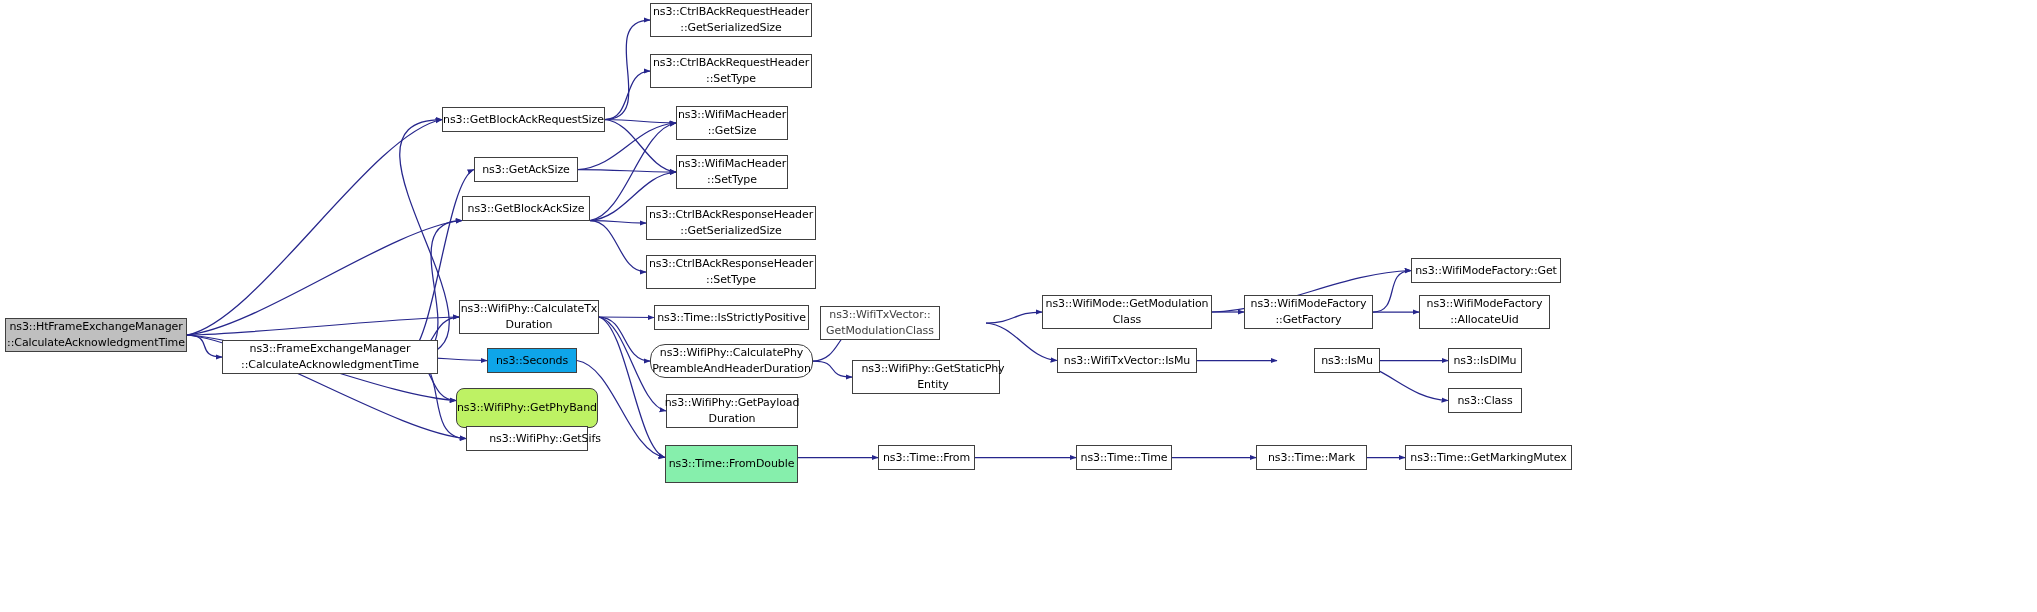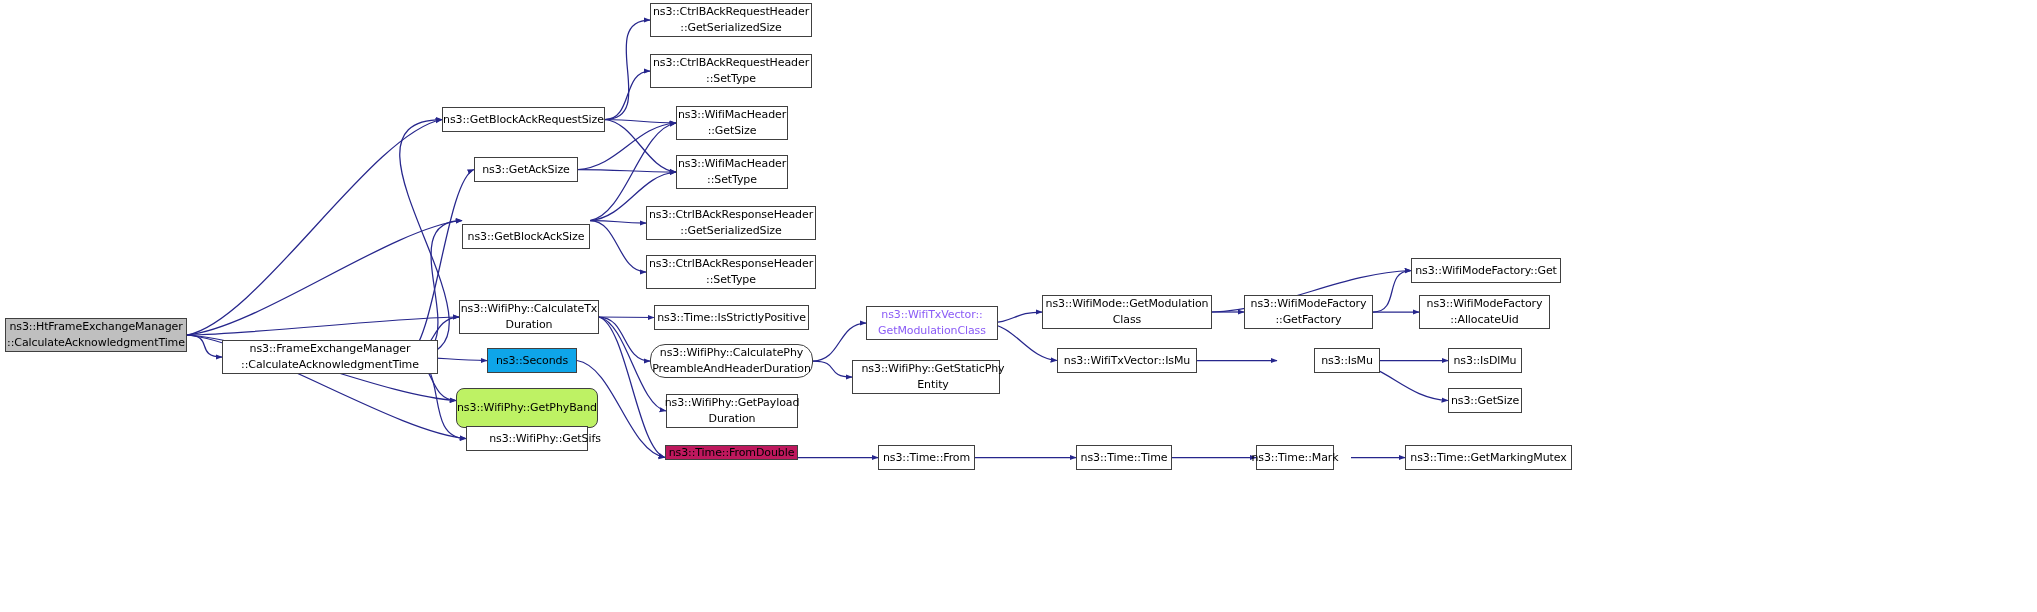--- a/index.html
+++ b/index.html
@@ -100,21 +100,21 @@
       <path d="M1343,360.5 C1387.1,362.9 1403.9,398.1 1448,400.5" fill="none" stroke="#26268c" stroke-width="1.25" marker-end="url(#arrow)"></path>
       <path d="M1351,457.5 L1405,457.5" fill="none" stroke="#26268c" stroke-width="1.25" marker-end="url(#arrow)"></path>
     </svg>
   <div id="node-layer">
       <div class="node root" style="left: 5px; top: 318px; width: 182px; height: 34px; background: rgb(191, 191, 191); border-color: rgb(64, 64, 64); color: rgb(0, 0, 0);">ns3::HtFrameExchangeManager
 ::CalculateAcknowledgmentTime</div>
       <div class="node" style="left: 222px; top: 340px; width: 216px; height: 34px; background: rgb(255, 255, 255); border-color: rgb(64, 64, 64); color: rgb(0, 0, 0);">ns3::FrameExchangeManager
 ::CalculateAcknowledgmentTime</div>
       <div class="node" style="left: 442px; top: 107px; width: 163px; height: 25px; background: rgb(255, 255, 255); border-color: rgb(64, 64, 64); color: rgb(0, 0, 0);">ns3::GetBlockAckRequestSize</div>
       <div class="node" style="left: 474px; top: 157px; width: 104px; height: 25px; background: rgb(255, 255, 255); border-color: rgb(64, 64, 64); color: rgb(0, 0, 0);">ns3::GetAckSize</div>
-      <div class="node" style="left: 462px; top: 224px; width: 128px; height: 25px; background: rgb(255, 255, 255); border-color: rgb(64, 64, 64); color: rgb(0, 0, 0);">ns3::GetBlockAckSize</div>
+      <div class="node" style="left: 462px; top: 196px; width: 128px; height: 25px; background: rgb(255, 255, 255); border-color: rgb(64, 64, 64); color: rgb(0, 0, 0);">ns3::GetBlockAckSize</div>
       <div class="node" style="left: 459px; top: 300px; width: 140px; height: 34px; background: rgb(255, 255, 255); border-color: rgb(64, 64, 64); color: rgb(0, 0, 0);">ns3::WifiPhy::CalculateTx
 Duration</div>
       <div class="node" style="left: 487px; top: 348px; width: 90px; height: 25px; background: #0ea5e9; border-color: rgb(64, 64, 64); color: rgb(0, 0, 0);">ns3::Seconds</div>
       <div class="node" style="left: 456px; top: 388px; width: 142px; height: 40px; background: #bef264; border-color: rgb(64, 64, 64); color: rgb(0, 0, 0); border-radius: 8px;">ns3::WifiPhy::GetPhyBand</div>
       <div class="node" style="left: 466px; top: 426px; width: 122px; height: 25px; background: rgb(255, 255, 255); border-color: rgb(64, 64, 64); color: rgb(0, 0, 0); padding-left: 39px;">ns3::WifiPhy::GetSifs</div>
       <div class="node" style="left: 650px; top: 3px; width: 162px; height: 34px; background: rgb(255, 255, 255); border-color: rgb(64, 64, 64); color: rgb(0, 0, 0);">ns3::CtrlBAckRequestHeader
 ::GetSerializedSize</div>
       <div class="node" style="left: 650px; top: 54px; width: 162px; height: 34px; background: rgb(255, 255, 255); border-color: rgb(64, 64, 64); color: rgb(0, 0, 0);">ns3::CtrlBAckRequestHeader
 ::SetType</div>
       <div class="node" style="left: 676px; top: 106px; width: 112px; height: 34px; background: rgb(255, 255, 255); border-color: rgb(64, 64, 64); color: rgb(0, 0, 0);">ns3::WifiMacHeader
@@ -123,34 +123,34 @@
 ::SetType</div>
       <div class="node" style="left: 646px; top: 206px; width: 170px; height: 34px; background: rgb(255, 255, 255); border-color: rgb(64, 64, 64); color: rgb(0, 0, 0);">ns3::CtrlBAckResponseHeader
 ::GetSerializedSize</div>
       <div class="node" style="left: 646px; top: 255px; width: 170px; height: 34px; background: rgb(255, 255, 255); border-color: rgb(64, 64, 64); color: rgb(0, 0, 0);">ns3::CtrlBAckResponseHeader
 ::SetType</div>
       <div class="node" style="left: 654px; top: 305px; width: 155px; height: 25px; background: rgb(255, 255, 255); border-color: rgb(64, 64, 64); color: rgb(0, 0, 0);">ns3::Time::IsStrictlyPositive</div>
       <div class="node" style="left: 650px; top: 344px; width: 163px; height: 34px; background: rgb(255, 255, 255); border-color: rgb(64, 64, 64); color: rgb(0, 0, 0); border-radius: 15px;">ns3::WifiPhy::CalculatePhy
 PreambleAndHeaderDuration</div>
       <div class="node" style="left: 666px; top: 394px; width: 132px; height: 34px; background: rgb(255, 255, 255); border-color: rgb(64, 64, 64); color: rgb(0, 0, 0);">ns3::WifiPhy::GetPayload
 Duration</div>
-      <div class="node" style="left: 665px; top: 445px; width: 133px; height: 15px; background: #be185d; border-color: rgb(64, 64, 64); color: rgb(0, 0, 0);">ns3::Time::FromDouble</div>
-      <div class="node" style="left: 866px; top: 306px; width: 132px; height: 34px; background: rgb(255, 255, 255); border-color: rgb(64, 64, 64); color: #8b5cf6;">ns3::WifiTxVector::
+      <div class="node" style="left: 665px; top: 445px; width: 133px; height: 38px; background: #86efac; border-color: rgb(64, 64, 64); color: rgb(0, 0, 0);">ns3::Time::FromDouble</div>
+      <div class="node" style="left: 820px; top: 306px; width: 120px; height: 34px; background: rgb(255, 255, 255); border-color: rgb(64, 64, 64); color: #404040;">ns3::WifiTxVector::
 GetModulationClass</div>
       <div class="node" style="left: 852px; top: 360px; width: 148px; height: 34px; background: rgb(255, 255, 255); border-color: rgb(64, 64, 64); color: rgb(0, 0, 0); padding-left: 17px;">ns3::WifiPhy::GetStaticPhy
 Entity</div>
       <div class="node" style="left: 878px; top: 445px; width: 97px; height: 25px; background: rgb(255, 255, 255); border-color: rgb(64, 64, 64); color: rgb(0, 0, 0);">ns3::Time::From</div>
       <div class="node" style="left: 1042px; top: 295px; width: 170px; height: 34px; background: rgb(255, 255, 255); border-color: rgb(64, 64, 64); color: rgb(0, 0, 0);">ns3::WifiMode::GetModulation
 Class</div>
       <div class="node" style="left: 1057px; top: 348px; width: 140px; height: 25px; background: rgb(255, 255, 255); border-color: rgb(64, 64, 64); color: rgb(0, 0, 0);">ns3::WifiTxVector::IsMu</div>
       <div class="node" style="left: 1076px; top: 445px; width: 96px; height: 25px; background: rgb(255, 255, 255); border-color: rgb(64, 64, 64); color: rgb(0, 0, 0);">ns3::Time::Time</div>
       <div class="node" style="left: 1244px; top: 295px; width: 129px; height: 34px; background: rgb(255, 255, 255); border-color: rgb(64, 64, 64); color: rgb(0, 0, 0);">ns3::WifiModeFactory
 ::GetFactory</div>
       <div class="node" style="left: 1277px; top: 348px; width: 66px; height: 25px; background: rgb(255, 255, 255); border-color: rgb(64, 64, 64); color: rgb(0, 0, 0); margin-left: 37px;">ns3::IsMu</div>
-      <div class="node" style="left: 1256px; top: 445px; width: 78px; height: 25px; background: rgb(255, 255, 255); border-color: rgb(64, 64, 64); color: rgb(0, 0, 0);">ns3::Time::Mark</div>
+      <div class="node" style="left: 1256px; top: 445px; width: 111px; height: 25px; background: rgb(255, 255, 255); border-color: rgb(64, 64, 64); color: rgb(0, 0, 0);">ns3::Time::Mark</div>
       <div class="node" style="left: 1411px; top: 258px; width: 150px; height: 25px; background: rgb(255, 255, 255); border-color: rgb(64, 64, 64); color: rgb(0, 0, 0);">ns3::WifiModeFactory::Get</div>
       <div class="node" style="left: 1419px; top: 295px; width: 131px; height: 34px; background: rgb(255, 255, 255); border-color: rgb(64, 64, 64); color: rgb(0, 0, 0);">ns3::WifiModeFactory
 ::AllocateUid</div>
       <div class="node" style="left: 1448px; top: 348px; width: 74px; height: 25px; background: rgb(255, 255, 255); border-color: rgb(64, 64, 64); color: rgb(0, 0, 0);">ns3::IsDlMu</div>
-      <div class="node" style="left: 1448px; top: 388px; width: 74px; height: 25px; background: rgb(255, 255, 255); border-color: rgb(64, 64, 64); color: rgb(0, 0, 0);">ns3::GetSize</div>
+      <div class="node" style="left: 1448px; top: 388px; width: 74px; height: 25px; background: rgb(255, 255, 255); border-color: rgb(64, 64, 64); color: rgb(0, 0, 0);">ns3::Class</div>
       <div class="node" style="left: 1405px; top: 445px; width: 167px; height: 25px; background: rgb(255, 255, 255); border-color: rgb(64, 64, 64); color: rgb(0, 0, 0);">ns3::Time::GetMarkingMutex</div>
     </div>
 </div>
 
 </body></html>

